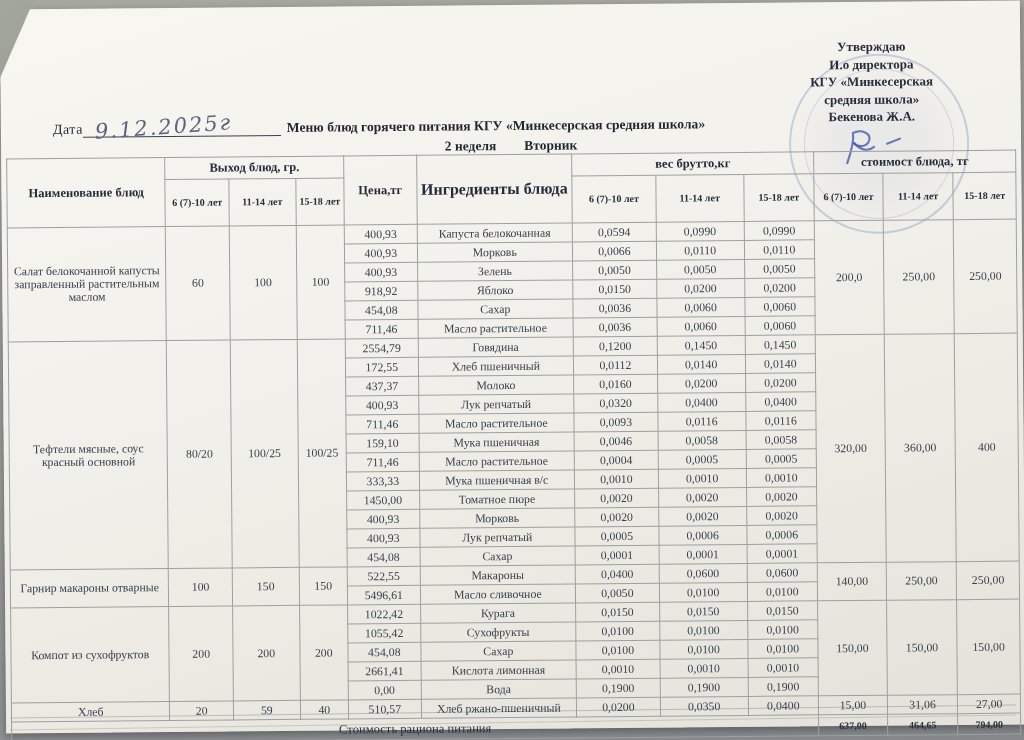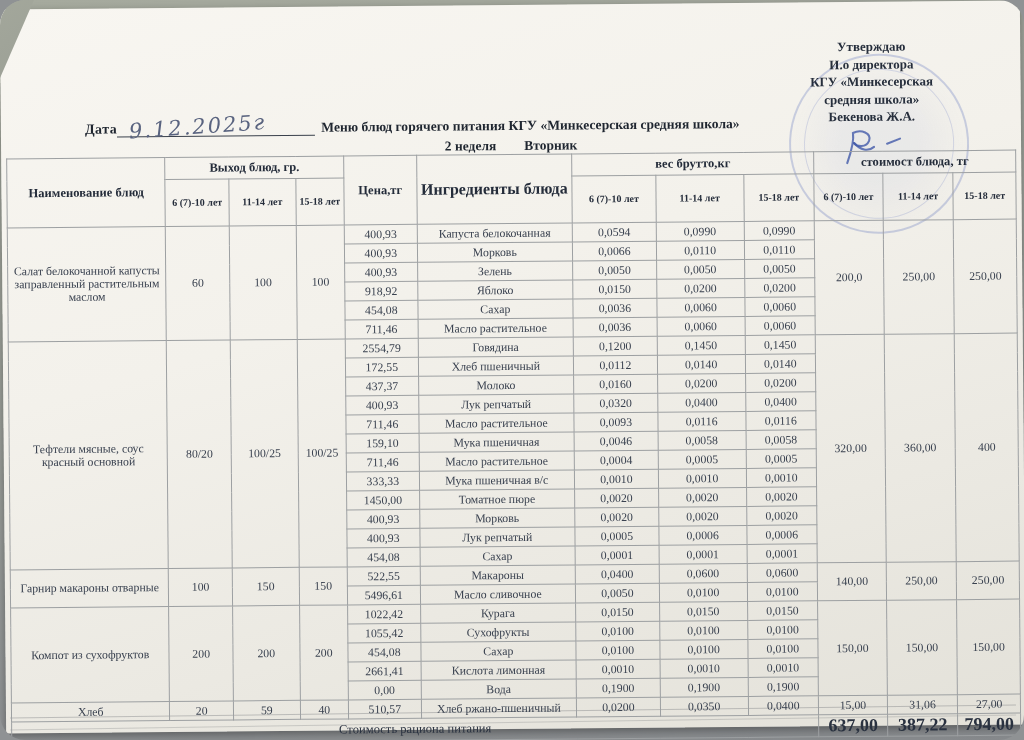--- a/index.html
+++ b/index.html
@@ -1,20 +1,19 @@
 <!DOCTYPE html>
 <html><head>
 <meta charset="utf-8">
 <style>
   html,body { margin:0; padding:0; background:#8f9294; }
   .photo {
     position:relative; width:1024px; height:740px; overflow:hidden;
     background:linear-gradient(170deg,#a6aa9e 0%,#9da19a 40%,#8e9193 80%,#85888b 100%);
     font-family:"Liberation Serif", serif;
-    border-radius:25px;
   }
   .paper {
     position:absolute; left:3px; right:1px; top:5px; bottom:11px;
     background:linear-gradient(164deg,#f8f6f1 0%,#f3f1eb 40%,#ebe9e2 72%,#e3e1d9 100%);
     transform:rotate(-0.5deg);
     box-shadow:0 3px 9px rgba(0,0,0,0.35);
     color:#39414d;
   }
   .corner-shade {
     position:absolute; left:0; top:0; width:40px; height:110px; z-index:5;
@@ -32,21 +31,21 @@
   }
   .stamp::before {
     content:""; position:absolute; inset:13px; border-radius:50%;
     border:1.4px solid rgba(96,116,190,0.22);
   }
   .signature { margin-top:1px; height:42px; position:relative; }
   .signature svg { position:absolute; left:78px; top:0; }
   
   .headline { position:absolute; top:110px; left:52px; right:16px; z-index:2;
               white-space:nowrap; font-size:13.5px; color:#1f2630; }
-  .date-label { font-weight:bold; font-size:14px; letter-spacing:0.5px;margin-left:32px; }
+  .date-label { font-weight:normal; font-size:14px; letter-spacing:0.5px; }
   .date-line { display:inline-block; min-width:198px; border-bottom:1.6px solid #3a414c;
                margin-right:6px; position:relative; height:18px; vertical-align:bottom; }
   .date-hand {
     position:absolute; left:12px; bottom:-3px; font-family:"DejaVu Serif", serif;
     font-style:italic; font-size:21px; letter-spacing:2px; color:#59637f;
     transform:rotate(-3.5deg); white-space:nowrap;
   }
   .doc-title { font-weight:bold; font-size:13.6px; }
   .subtitle { position:absolute; top:133px; left:300px; width:420px; text-align:center;
               font-weight:bold; font-size:13.5px; color:#1f2630; z-index:2; }
@@ -65,21 +64,21 @@
   .h-age  { font-size:10px; font-weight:bold; height:46px; vertical-align:top; padding-top:2px; line-height:1.25; }
   .menu tbody td { height:18px; font-size:11.8px; line-height:1.1; color:#3a4250; }
   .c-dish { text-align:left; vertical-align:top; font-size:12.4px; line-height:1.25;
             padding:2px 3px 0 4px; color:#39414d; }
   .c-out  { vertical-align:top; padding-top:2px; font-size:12.4px; }
   .c-ing  { text-align:left; padding-left:5px; white-space:nowrap; }
   .c-num  { white-space:nowrap; }
   .c-cost { font-size:12.2px; }
   .menu tfoot td { height:20px; color:#2a3240; }
   .f-label { font-size:12.6px; }
-  .f-total { font-weight:bold; font-size:18px; }
+  .f-total { font-weight:bold; font-size:10px; }
   
   .sheet-line { position:absolute; left:4px; right:10px; border-top:1px solid rgba(112,115,120,0.38); z-index:1; }
   .sheet-line.l1 { top:706px; transform:rotate(-0.25deg); }
   .sheet-line.l2 { top:717px; transform:rotate(-0.35deg); border-top-color:rgba(112,115,120,0.28); }
 </style>
 </head>
 <body>
 
 <div class="photo">
   <div class="paper">
@@ -362,21 +361,21 @@
             <td class="c-num">0,0400</td>
             <td class="c-cost">15,00</td>
             <td class="c-cost">31,06</td>
             <td class="c-cost">27,00</td>
           </tr>
         </tbody>
       <tfoot>
         <tr>
           <td colspan="9" class="f-label">Стоимость рациона питания</td>
           <td class="f-total">637,00</td>
-          <td class="f-total">387,22</td>
+          <td class="f-total">464,65</td>
           <td class="f-total">794,00</td>
         </tr>
       </tfoot>
     </table>
 
     <div class="sheet-line l1"></div>
     <div class="sheet-line l2"></div>
   </div>
 
   <div class="corner-shade"></div>

